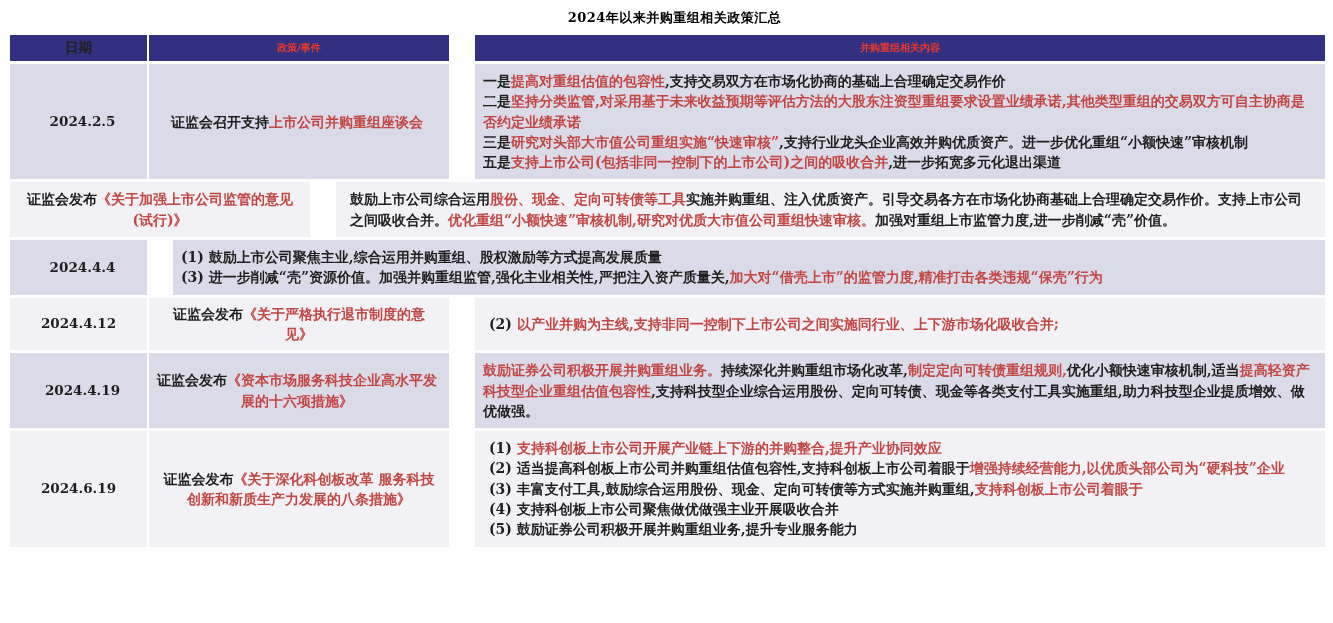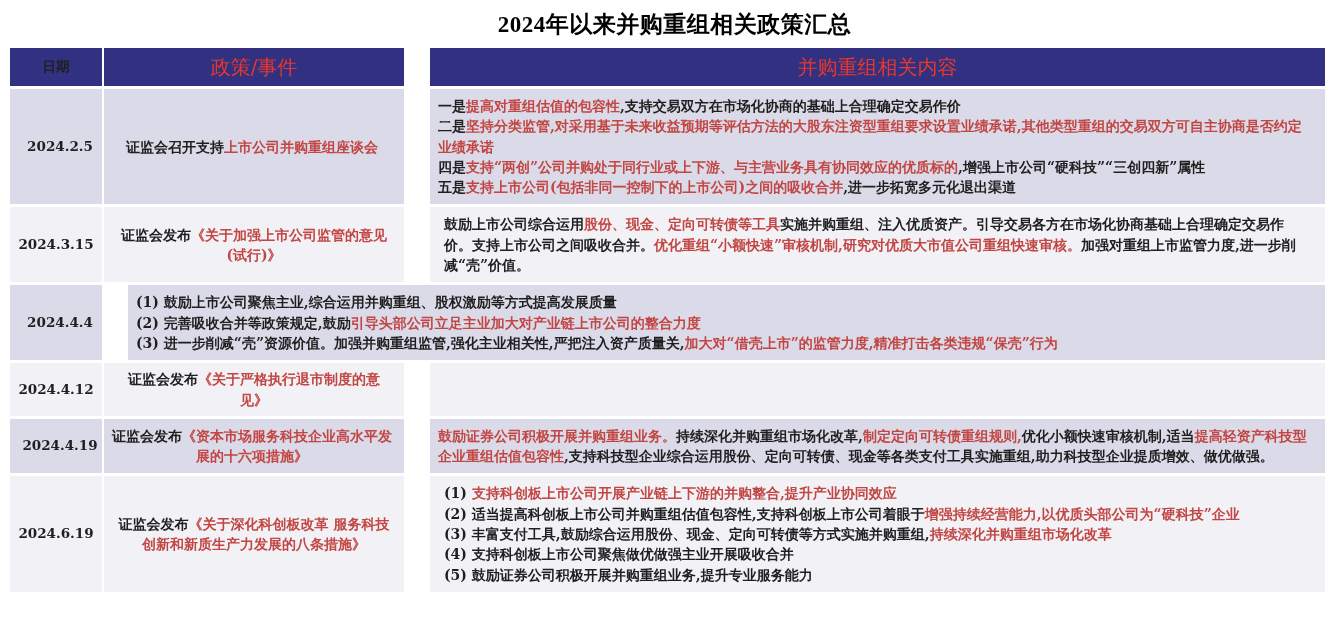--- a/index.html
+++ b/index.html
@@ -4,48 +4,47 @@
 <style>
   * { box-sizing: border-box; margin: 0; padding: 0; }
   html, body {
     width: 1333px; height: 623px;
     background: #ffffff;
     font-family: "DejaVu Serif", "Liberation Serif", serif;
     overflow: hidden;
   }
   .page-title {
     text-align: center;
-    font-size: 23px;
+    font-size: 13px;
     font-weight: bold;
     color: #000000;
     padding: 9px 0 8px 16px;
     letter-spacing: 0.5px;
-    font-family: Liberation Serif, serif;
   }
   .policy-table {
     margin: 0 8px 0 10px;
     display: flex;
     flex-direction: column;
     gap: 3px;
     background: #ffffff;
   }
   .thead { display: flex; gap: 2px; }
   .hcell {
     background: #323080;
     color: #e8382c;
-    font-weight: normal;
-    font-size: 20px;
+    font-weight: bold;
+    font-size: 10px;
     text-align: center;
     padding: 4px 0 5px 0;
     line-height: 1.2;
   }
   .trow { display: flex; gap: 2px; }
   .trow.odd  .cell { background: #dbdae8; padding-left: 8px; }
   .trow.even .cell { background: #f1f1f6; }
-  .c-date { width: 92px; flex: none; display: flex; align-items: center; justify-content: center; }
+  .c-date { width: 137px; flex: none; display: flex; align-items: center; justify-content: center; }
   .c-policy {
     width: 300px; flex: none;
     display: flex; align-items: center; justify-content: center;
     text-align: center;
     padding: 6px 12px;
   }
   .c-content {
     flex: 1;
     padding: 7px 14px;
     display: flex; flex-direction: column; justify-content: center; margin-left: 24px;
@@ -69,65 +68,64 @@
   </div>
   <div id="table-body" style="display: flex; flex-direction: column; gap: 3px;">
       <div class="trow odd">
         <div class="cell c-date">2024.2.5</div>
         <div class="cell c-policy">
           <div class="policy-text"><span class="seg-k">证监会召开支持</span><span class="seg-r">上市公司并购重组座谈会</span></div>
         </div>
         <div class="cell c-content">
           <div class="content-line"><span class="seg-k">一是</span><span class="seg-r">提高对重组估值的包容性</span><span class="seg-k">,支持交易双方在市场化协商的基础上合理确定交易作价</span></div>
           <div class="content-line"><span class="seg-k">二是</span><span class="seg-r">坚持分类监管,对采用基于未来收益预期等评估方法的大股东注资型重组要求设置业绩承诺,其他类型重组的交易双方可自主协商是否约定业绩承诺</span></div>
-          <div class="content-line"><span class="seg-k">四是</span><span class="seg-r">支持“两创”公司并购处于同行业或上下游、与主营业务具有协同效应的优质标的</span><span class="seg-k">,增强上市公司“硬科技”“三创四新”属性</span></div>
+          <div class="content-line"><span class="seg-k">三是</span><span class="seg-r">研究对头部大市值公司重组实施“快速审核”</span><span class="seg-k">,支持行业龙头企业高效并购优质资产。进一步优化重组“小额快速”审核机制</span></div>
           <div class="content-line"><span class="seg-k">五是</span><span class="seg-r">支持上市公司(包括非同一控制下的上市公司)之间的吸收合并</span><span class="seg-k">,进一步拓宽多元化退出渠道</span></div>
         </div>
       </div>
       <div class="trow even">
-        <div class="cell c-date">2024.3.15</div>
         <div class="cell c-policy">
           <div class="policy-text"><span class="seg-k">证监会发布</span><span class="seg-r">《关于加强上市公司监管的意见(试行)》</span></div>
         </div>
         <div class="cell c-content">
           <div class="content-line"><span class="seg-k">鼓励上市公司综合运用</span><span class="seg-r">股份、现金、定向可转债等工具</span><span class="seg-k">实施并购重组、注入优质资产。引导交易各方在市场化协商基础上合理确定交易作价。支持上市公司之间吸收合并。</span><span class="seg-r">优化重组“小额快速”审核机制,研究对优质大市值公司重组快速审核。</span><span class="seg-k">加强对重组上市监管力度,进一步削减“壳”价值。</span></div>
         </div>
       </div>
       <div class="trow odd">
         <div class="cell c-date">2024.4.4</div>
         <div class="cell c-content">
           <div class="content-line"><span class="seg-k">(1) 鼓励上市公司聚焦主业,综合运用并购重组、股权激励等方式提高发展质量</span></div>
-          <div class="content-line"><span class="seg-k">(2) 完善吸收合并等政策规定,鼓励</span><span class="seg-r">引导头部公司立足主业加大对产业链上市公司的整合力度</span></div>
           <div class="content-line"><span class="seg-k">(3) 进一步削减“壳”资源价值。加强并购重组监管,强化主业相关性,严把注入资产质量关,</span><span class="seg-r">加大对“借壳上市”的监管力度,精准打击各类违规“保壳”行为</span></div>
         </div>
       </div>
       <div class="trow even">
         <div class="cell c-date">2024.4.12</div>
         <div class="cell c-policy">
           <div class="policy-text"><span class="seg-k">证监会发布</span><span class="seg-r">《关于严格执行退市制度的意见》</span></div>
         </div>
         <div class="cell c-content">
+          <div class="content-line"><span class="seg-k">(2) </span><span class="seg-r">以产业并购为主线,支持非同一控制下上市公司之间实施同行业、上下游市场化吸收合并;</span></div>
         </div>
       </div>
       <div class="trow odd">
         <div class="cell c-date">2024.4.19</div>
         <div class="cell c-policy">
           <div class="policy-text"><span class="seg-k">证监会发布</span><span class="seg-r">《资本市场服务科技企业高水平发展的十六项措施》</span></div>
         </div>
         <div class="cell c-content">
           <div class="content-line"><span class="seg-r">鼓励证券公司积极开展并购重组业务。</span><span class="seg-k">持续深化并购重组市场化改革,</span><span class="seg-r">制定定向可转债重组规则,</span><span class="seg-k">优化小额快速审核机制,适当</span><span class="seg-r">提高轻资产科技型企业重组估值包容性</span><span class="seg-k">,支持科技型企业综合运用股份、定向可转债、现金等各类支付工具实施重组,助力科技型企业提质增效、做优做强。</span></div>
         </div>
       </div>
       <div class="trow even">
         <div class="cell c-date">2024.6.19</div>
         <div class="cell c-policy">
           <div class="policy-text"><span class="seg-k">证监会发布</span><span class="seg-r">《关于深化科创板改革 服务科技创新和新质生产力发展的八条措施》</span></div>
         </div>
         <div class="cell c-content">
           <div class="content-line"><span class="seg-k">(1) </span><span class="seg-r">支持科创板上市公司开展产业链上下游的并购整合,提升产业协同效应</span></div>
           <div class="content-line"><span class="seg-k">(2) 适当提高科创板上市公司并购重组估值包容性,支持科创板上市公司着眼于</span><span class="seg-r">增强持续经营能力,以优质头部公司为“硬科技”企业</span></div>
-          <div class="content-line"><span class="seg-k">(3) 丰富支付工具,鼓励综合运用股份、现金、定向可转债等方式实施并购重组,</span><span class="seg-r">持续深化并购重组市场化改革</span></div>
+          <div class="content-line"><span class="seg-k">(3) 丰富支付工具,鼓励综合运用股份、现金、定向可转债等方式实施并购重组,</span><span class="seg-r">支持科创板上市公司着眼于</span></div>
           <div class="content-line"><span class="seg-k">(4) 支持科创板上市公司聚焦做优做强主业开展吸收合并</span></div>
           <div class="content-line"><span class="seg-k">(5) 鼓励证券公司积极开展并购重组业务,提升专业服务能力</span></div>
         </div>
       </div>
     </div>
 </div>
 
 </body></html>

